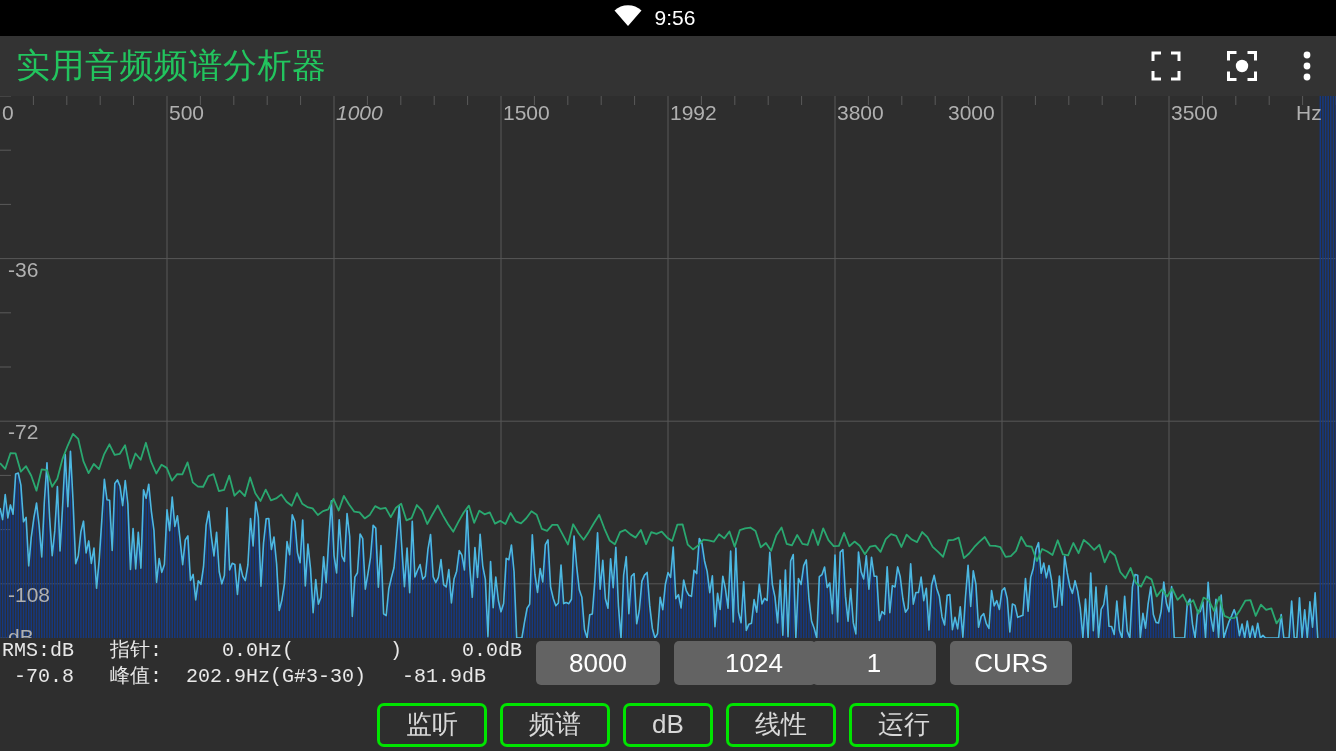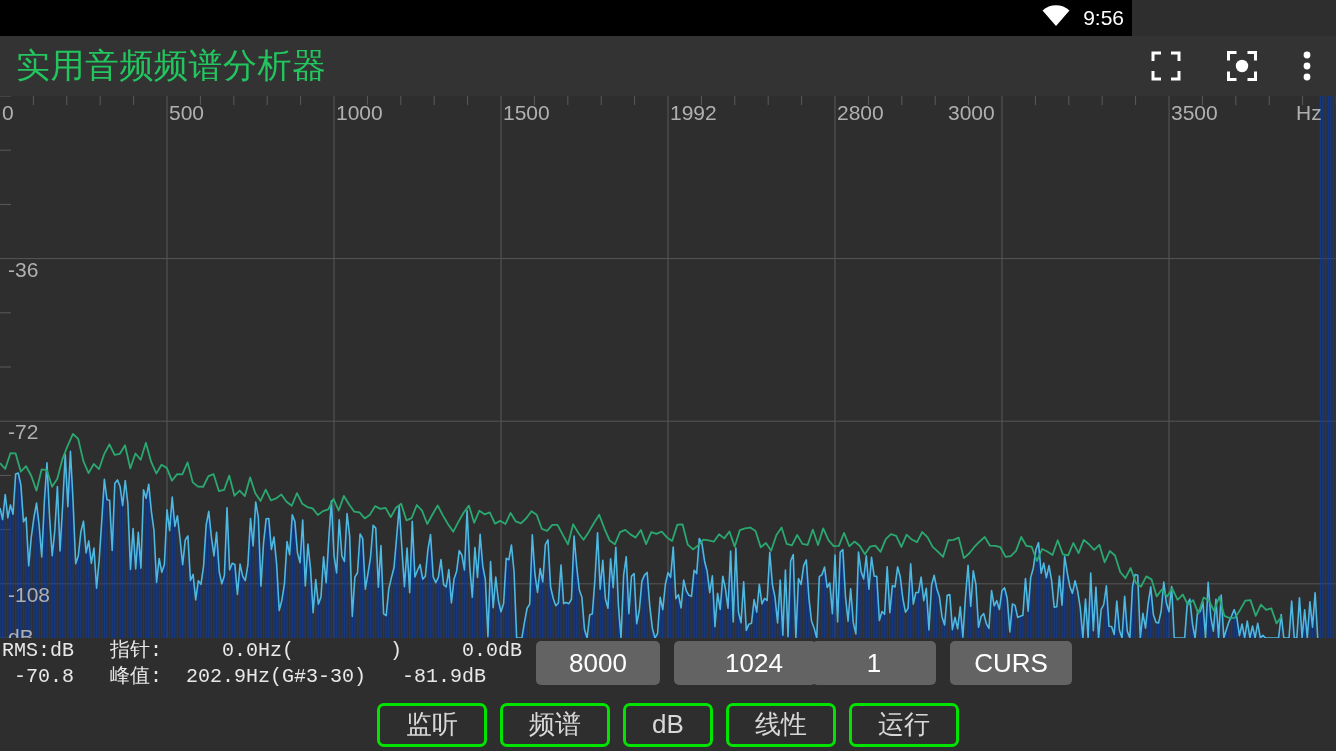--- a/index.html
+++ b/index.html
@@ -14,24 +14,24 @@
   }
   #app {
     position: relative;
     width: 1336px; height: 751px;
     background: #2e2e2e;
   }
 
   
   .statusbar {
     position: absolute; left: 0; top: 0;
-    width: 1132px; height: 36px;
+    width: 1336px; height: 36px;
     background: #000;
-    display: flex; align-items: center; justify-content: flex-end;
-    padding-right: 8px;
+    display: flex; align-items: center; justify-content: center;
+    padding-right: 28px;
     box-sizing: border-box;
   }
   .wifi-icon { display:block; margin-right: 12px; }
   .status-time {
     color: #ffffff;
     font-size: 21px;
     font-family: "Liberation Sans", sans-serif;
     letter-spacing: 0px;
   }
 
@@ -718,24 +718,24 @@
           <line x1="1333.390625" y1="NaN" x2="1333.390625" y2="542" stroke="#123a8c" stroke-width="1.5" opacity="0.9"></line>
           <line x1="1336" y1="NaN" x2="1336" y2="542" stroke="#123a8c" stroke-width="1.5" opacity="0.9"></line>
         </g>
         <path d="M0.00 411.94 L2.61 423.57 L5.22 398.51 L7.83 421.84 L10.44 408.93 L13.05 418.20 L15.66 377.92 L18.27 377.04 L20.88 389.17 L23.48 425.82 L26.09 421.45 L28.70 469.83 L31.31 440.78 L33.92 421.51 L36.53 407.13 L39.14 429.71 L41.75 461.02 L44.36 405.72 L46.97 366.72 L49.58 421.32 L52.19 459.79 L54.80 434.65 L57.41 390.67 L60.02 455.06 L62.63 409.76 L65.23 358.63 L67.84 410.70 L70.45 355.32 L73.06 405.27 L75.67 467.70 L78.28 460.02 L80.89 435.71 L83.50 425.16 L86.11 456.88 L88.72 444.93 L91.33 467.41 L93.94 452.02 L96.55 492.32 L99.16 464.33 L101.77 424.58 L104.38 383.39 L106.98 403.77 L109.59 404.20 L112.20 454.50 L114.81 387.42 L117.42 383.89 L120.03 390.25 L122.64 409.58 L125.25 384.47 L127.86 407.83 L130.47 473.54 L133.08 432.44 L135.69 472.91 L138.30 436.27 L140.91 472.09 L143.52 393.68 L146.13 402.31 L148.73 388.19 L151.34 415.03 L153.95 434.32 L156.56 486.33 L159.17 462.48 L161.78 476.36 L164.39 468.60 L167.00 413.70 L169.61 434.76 L172.22 400.99 L174.83 430.36 L177.44 419.75 L180.05 443.23 L182.66 468.69 L185.27 444.05 L187.88 439.93 L190.48 484.48 L193.09 478.45 L195.70 503.83 L198.31 484.71 L200.92 488.38 L203.53 470.74 L206.14 429.27 L208.75 415.42 L211.36 440.82 L213.97 459.90 L216.58 436.33 L219.19 475.54 L221.80 487.86 L224.41 479.60 L227.02 411.79 L229.63 474.00 L232.23 467.23 L234.84 468.42 L237.45 498.48 L240.06 468.17 L242.67 480.10 L245.28 484.67 L247.89 468.93 L250.50 422.43 L253.11 449.89 L255.72 406.02 L258.33 421.45 L260.94 490.31 L263.55 446.89 L266.16 422.83 L268.77 422.47 L271.38 453.55 L273.98 441.02 L276.59 467.88 L279.20 514.43 L281.81 504.34 L284.42 487.91 L287.03 445.56 L289.64 458.77 L292.25 418.77 L294.86 425.61 L297.47 456.85 L300.08 466.80 L302.69 423.95 L305.30 489.92 L307.91 448.13 L310.52 472.65 L313.13 516.71 L315.73 483.60 L318.34 508.11 L320.95 501.18 L323.56 460.68 L326.17 486.64 L328.78 443.01 L331.39 404.86 L334.00 459.33 L336.61 476.93 L339.22 423.86 L341.83 459.82 L344.44 465.50 L347.05 417.54 L349.66 440.37 L352.27 520.33 L354.88 481.09 L357.48 476.76 L360.09 437.93 L362.70 442.71 L365.31 493.24 L367.92 477.89 L370.53 461.27 L373.14 429.35 L375.75 432.16 L378.36 491.17 L380.97 449.64 L383.58 517.85 L386.19 519.54 L388.80 492.80 L391.41 481.69 L394.02 471.52 L396.63 441.21 L399.23 410.47 L401.84 452.39 L404.45 490.68 L407.06 452.07 L409.67 496.70 L412.28 425.33 L414.89 480.97 L417.50 474.28 L420.11 468.55 L422.72 483.11 L425.33 480.30 L427.94 453.46 L430.55 438.47 L433.16 480.73 L435.77 486.57 L438.38 481.43 L440.98 463.62 L443.59 488.65 L446.20 491.02 L448.81 473.53 L451.42 506.90 L454.03 483.10 L456.64 475.13 L459.25 454.54 L461.86 459.07 L464.47 474.00 L467.08 414.52 L469.69 470.11 L472.30 501.31 L474.91 451.46 L477.52 481.45 L480.13 438.32 L482.73 469.80 L485.34 483.32 L487.95 540.66 L490.56 465.58 L493.17 511.74 L495.78 481.15 L498.39 504.74 L501.00 515.84 L503.61 507.43 L506.22 462.36 L508.83 463.78 L511.44 449.00 L514.05 475.76 L516.66 542.00 L519.27 542.00 L521.88 542.00 L524.48 526.38 L527.09 512.24 L529.70 508.19 L532.31 438.78 L534.92 478.22 L537.53 496.44 L540.14 472.47 L542.75 485.86 L545.36 448.70 L547.97 443.87 L550.58 490.84 L553.19 502.30 L555.80 509.75 L558.41 506.95 L561.02 469.06 L563.63 507.58 L566.23 506.52 L568.84 507.65 L571.45 503.24 L574.06 440.06 L576.67 470.52 L579.28 493.73 L581.89 501.32 L584.50 533.57 L587.11 542.00 L589.72 518.74 L592.33 517.91 L594.94 483.46 L597.55 436.71 L600.16 493.15 L602.77 464.22 L605.38 502.69 L607.98 512.27 L610.59 462.87 L613.20 491.60 L615.81 451.21 L618.42 509.86 L621.03 542.00 L623.64 479.21 L626.25 460.68 L628.86 517.63 L631.47 480.20 L634.08 477.52 L636.69 527.75 L639.30 514.47 L641.91 485.15 L644.52 479.12 L647.13 476.44 L649.73 509.65 L652.34 532.18 L654.95 542.00 L657.56 537.53 L660.17 501.24 L662.78 513.70 L665.39 488.29 L668.00 476.64 L670.61 481.43 L673.22 451.11 L675.83 502.64 L678.44 498.60 L681.05 511.95 L683.66 483.95 L686.27 494.64 L688.88 499.36 L691.48 500.37 L694.09 474.18 L696.70 477.60 L699.31 442.47 L701.92 447.44 L704.53 464.99 L707.14 475.33 L709.75 496.66 L712.36 479.79 L714.97 530.67 L717.58 497.37 L720.19 513.47 L722.80 480.24 L725.41 492.74 L728.02 512.26 L730.63 455.12 L733.23 525.89 L735.84 452.12 L738.45 516.16 L741.06 526.75 L743.67 485.80 L746.28 534.55 L748.89 528.16 L751.50 527.16 L754.11 503.66 L756.72 516.14 L759.33 488.30 L761.94 507.96 L764.55 502.36 L767.16 504.52 L769.77 456.24 L772.38 488.55 L774.98 501.14 L777.59 527.00 L780.20 484.16 L782.81 539.21 L785.42 474.02 L788.03 540.76 L790.64 464.97 L793.25 458.61 L795.86 542.00 L798.47 482.48 L801.08 488.48 L803.69 469.61 L806.30 463.87 L808.91 502.05 L811.52 525.02 L814.13 532.16 L816.73 542.00 L819.34 480.67 L821.95 478.72 L824.56 471.08 L827.17 491.52 L829.78 487.02 L832.39 517.68 L835.00 458.98 L837.61 525.91 L840.22 456.08 L842.83 453.66 L845.44 500.14 L848.05 525.12 L850.66 492.76 L853.27 526.66 L855.88 537.94 L858.48 456.00 L861.09 475.63 L863.70 483.01 L866.31 459.87 L868.92 493.20 L871.53 461.24 L874.14 480.12 L876.75 480.25 L879.36 524.42 L881.97 515.49 L884.58 518.29 L887.19 470.73 L889.80 516.68 L892.41 489.60 L895.02 490.95 L897.63 470.92 L900.23 480.78 L902.84 502.52 L905.45 516.21 L908.06 512.39 L910.67 467.90 L913.28 508.11 L915.89 496.47 L918.50 496.57 L921.11 481.07 L923.72 504.62 L926.33 492.36 L928.94 533.87 L931.55 489.26 L934.16 479.35 L936.77 492.47 L939.38 500.59 L941.98 520.68 L944.59 528.96 L947.20 499.19 L949.81 498.51 L952.42 533.61 L955.03 521.33 L957.64 532.83 L960.25 510.91 L962.86 541.10 L965.47 501.29 L968.08 469.18 L970.69 510.51 L973.30 474.78 L975.91 488.41 L978.52 531.19 L981.13 520.52 L983.73 517.62 L986.34 527.69 L988.95 532.46 L991.56 494.52 L994.17 509.83 L996.78 504.66 L999.39 513.48 L1002.00 494.48 L1004.61 491.87 L1007.22 502.56 L1009.83 536.05 L1012.44 507.93 L1015.05 509.43 L1017.66 521.37 L1020.27 520.33 L1022.88 519.34 L1025.48 482.50 L1028.09 515.12 L1030.70 481.39 L1033.31 472.22 L1035.92 453.45 L1038.53 446.65 L1041.14 477.26 L1043.75 467.14 L1046.36 481.83 L1048.97 469.56 L1051.58 484.36 L1054.19 511.11 L1056.80 510.72 L1059.41 480.15 L1062.02 509.22 L1064.63 460.25 L1067.23 476.73 L1069.84 490.52 L1072.45 497.37 L1075.06 484.66 L1077.67 495.10 L1080.28 512.17 L1082.89 542.00 L1085.50 502.99 L1088.11 542.00 L1090.72 476.96 L1093.33 534.59 L1095.94 490.97 L1098.55 542.00 L1101.16 513.47 L1103.77 508.50 L1106.38 489.74 L1108.98 530.28 L1111.59 530.54 L1114.20 538.49 L1116.81 504.95 L1119.42 534.21 L1122.03 542.00 L1124.64 500.25 L1127.25 535.10 L1129.86 542.00 L1132.47 490.88 L1135.08 478.59 L1137.69 479.30 L1140.30 542.00 L1142.91 517.35 L1145.52 532.12 L1148.13 507.77 L1150.73 490.82 L1153.34 518.57 L1155.95 526.35 L1158.56 526.95 L1161.17 515.02 L1163.78 486.15 L1166.39 507.02 L1169.00 515.66 L1171.61 490.58 L1174.22 542.00 L1176.83 542.00 L1179.44 542.00 L1182.05 542.00 L1184.66 542.00 L1187.27 507.57 L1189.88 503.06 L1192.48 528.15 L1195.09 542.00 L1197.70 514.31 L1200.31 515.62 L1202.92 506.02 L1205.53 542.00 L1208.14 486.34 L1210.75 521.05 L1213.36 535.16 L1215.97 503.21 L1218.58 542.00 L1221.19 498.97 L1223.80 542.00 L1226.41 533.40 L1229.02 525.57 L1231.63 519.87 L1234.23 513.66 L1236.84 521.52 L1239.45 539.62 L1242.06 528.01 L1244.67 542.00 L1247.28 525.06 L1249.89 542.00 L1252.50 530.04 L1255.11 542.00 L1257.72 527.19 L1260.33 542.00 L1262.94 539.41 L1265.55 542.00 L1268.16 542.00 L1270.77 542.00 L1273.38 542.00 L1275.98 542.00 L1278.59 542.00 L1281.20 518.64 L1283.81 542.00 L1286.42 542.00 L1289.03 542.00 L1291.64 505.15 L1294.25 542.00 L1296.86 542.00 L1299.47 501.78 L1302.08 542.00 L1304.69 513.71 L1307.30 542.00 L1309.91 505.76 L1312.52 531.10 L1315.13 496.74 L1317.73 542.00 L1320.34 NaN L1322.95 NaN L1325.56 NaN L1328.17 NaN L1330.78 NaN L1333.39 NaN L1336.00 NaN" fill="none" stroke="#4db8e0" stroke-width="1.6" stroke-linejoin="round"></path>
         <path d="M0.00 367.17 L5.21 372.94 L10.42 357.18 L15.63 357.43 L20.84 375.68 L26.05 370.23 L31.26 379.77 L36.47 394.67 L41.68 373.33 L46.89 374.04 L52.10 390.81 L57.31 382.67 L62.52 362.86 L67.74 349.53 L72.95 337.89 L78.16 342.83 L83.37 365.09 L88.58 377.16 L93.79 367.99 L99.00 373.21 L104.21 358.05 L109.42 348.30 L114.63 358.91 L119.84 357.79 L125.05 349.22 L130.26 372.41 L135.47 357.49 L140.68 363.79 L145.89 346.74 L151.10 365.70 L156.31 377.50 L161.52 368.73 L166.73 371.88 L171.94 384.69 L177.15 378.18 L182.36 378.35 L187.57 366.38 L192.78 386.39 L198.00 390.65 L203.21 390.74 L208.42 380.20 L213.63 378.20 L218.84 395.01 L224.05 393.96 L229.26 379.65 L234.47 399.71 L239.68 394.52 L244.89 400.01 L250.10 381.39 L255.31 397.27 L260.52 404.99 L265.73 393.61 L270.94 404.31 L276.15 402.47 L281.36 398.40 L286.57 405.69 L291.78 409.77 L296.99 397.20 L302.20 407.63 L307.41 411.08 L312.62 412.34 L317.83 419.02 L323.04 415.15 L328.26 413.47 L333.47 402.88 L338.68 414.55 L343.89 399.91 L349.10 408.54 L354.31 415.69 L359.52 416.35 L364.73 422.43 L369.94 418.65 L375.15 410.10 L380.36 412.90 L385.57 411.86 L390.78 421.11 L395.99 411.69 L401.20 407.74 L406.41 424.32 L411.62 422.08 L416.83 409.05 L422.04 414.59 L427.25 427.98 L432.46 418.50 L437.67 409.43 L442.88 419.35 L448.09 428.18 L453.30 435.68 L458.52 425.63 L463.73 416.47 L468.94 409.64 L474.15 426.83 L479.36 414.71 L484.57 418.36 L489.78 416.42 L494.99 427.62 L500.20 424.85 L505.41 428.09 L510.62 416.97 L515.83 425.45 L521.04 427.38 L526.25 422.24 L531.46 415.28 L536.67 418.78 L541.88 432.94 L547.09 434.84 L552.30 428.84 L557.51 428.81 L562.72 438.60 L567.93 448.45 L573.14 428.29 L578.35 437.00 L583.56 443.80 L588.78 435.91 L593.99 426.98 L599.20 418.79 L604.41 432.53 L609.62 444.43 L614.83 448.28 L620.04 436.07 L625.25 433.83 L630.46 438.37 L635.67 441.62 L640.88 433.88 L646.09 448.11 L651.30 436.10 L656.51 437.91 L661.72 435.55 L666.93 441.39 L672.14 444.90 L677.35 428.64 L682.56 428.28 L687.77 448.70 L692.98 453.42 L698.19 449.39 L703.40 443.61 L708.61 444.45 L713.82 445.67 L719.04 438.21 L724.25 442.36 L729.46 435.52 L734.67 450.65 L739.88 434.04 L745.09 432.45 L750.30 431.52 L755.51 434.92 L760.72 451.27 L765.93 447.03 L771.14 454.73 L776.35 439.24 L781.56 431.55 L786.77 447.95 L791.98 449.34 L797.19 439.02 L802.40 447.85 L807.61 448.99 L812.82 433.56 L818.03 449.04 L823.24 432.36 L828.45 444.21 L833.66 450.09 L838.87 449.80 L844.08 436.93 L849.30 450.21 L854.51 445.57 L859.72 449.76 L864.93 458.32 L870.14 450.61 L875.35 449.61 L880.56 455.82 L885.77 443.13 L890.98 438.04 L896.19 439.87 L901.40 450.94 L906.61 438.57 L911.82 443.54 L917.03 446.16 L922.24 436.02 L927.45 441.15 L932.66 450.82 L937.87 455.61 L943.08 460.76 L948.29 444.24 L953.50 443.85 L958.71 441.68 L963.92 462.11 L969.13 457.52 L974.34 450.97 L979.56 445.60 L984.77 441.00 L989.98 449.69 L995.19 449.87 L1000.40 451.24 L1005.61 460.82 L1010.82 460.12 L1016.03 454.85 L1021.24 440.94 L1026.45 449.93 L1031.66 450.76 L1036.87 465.05 L1042.08 453.02 L1047.29 455.50 L1052.50 459.02 L1057.71 444.26 L1062.92 458.32 L1068.13 459.29 L1073.34 447.02 L1078.55 457.20 L1083.76 443.88 L1088.97 448.24 L1094.18 453.87 L1099.39 448.77 L1104.60 466.34 L1109.82 455.04 L1115.03 459.47 L1120.24 476.04 L1125.45 482.19 L1130.66 471.95 L1135.87 487.08 L1141.08 490.64 L1146.29 480.35 L1151.50 483.36 L1156.71 500.41 L1161.92 493.51 L1167.13 500.57 L1172.34 492.60 L1177.55 503.79 L1182.76 498.52 L1187.97 508.80 L1193.18 504.13 L1198.39 517.63 L1203.60 501.55 L1208.81 504.50 L1214.02 514.84 L1219.23 500.96 L1224.44 519.95 L1229.65 522.08 L1234.86 521.86 L1240.08 513.92 L1245.29 504.71 L1250.50 504.11 L1255.71 519.87 L1260.92 508.65 L1266.13 513.85 L1271.34 512.41 L1276.55 527.35 L1281.76 520.27 L1286.97 NaN L1292.18 NaN L1297.39 NaN L1302.60 NaN L1307.81 NaN L1313.02 NaN L1318.23 NaN L1323.44 NaN L1328.65 NaN L1333.86 NaN" fill="none" stroke="#2aa870" stroke-width="1.8" stroke-linejoin="round"></path>
       </svg>
   </div>
   <div id="axis-labels">
       <div class="axis-label xlab" style="left: 2px;">0</div>
       <div class="axis-label xlab" style="left: 169px;">500</div>
-      <div class="axis-label xlab" style="left: 336px;">1000</div>
+      <div class="axis-label xlab" style="left: 336px; font-style: italic;">1000</div>
       <div class="axis-label xlab" style="left: 503px;">1500</div>
       <div class="axis-label xlab" style="left: 670px;">1992</div>
-      <div class="axis-label xlab" style="left: 837px;">2800</div>
+      <div class="axis-label xlab" style="left: 837px;">3800</div>
       <div class="axis-label xlab" style="left: 948px;">3000</div>
       <div class="axis-label xlab" style="left: 1171px;">3500</div>
       <div class="axis-label xlab" style="left: 1296px;">Hz</div>
       <div class="axis-label ylab" style="top: 257.6px;">-36</div>
       <div class="axis-label ylab" style="top: 420.2px;">-72</div>
       <div class="axis-label ylab" style="top: 582.8px;">-108</div>
       <div class="axis-label ylab" style="top: 624.8px;">dB</div>
     </div>
 
   <div class="readout">

